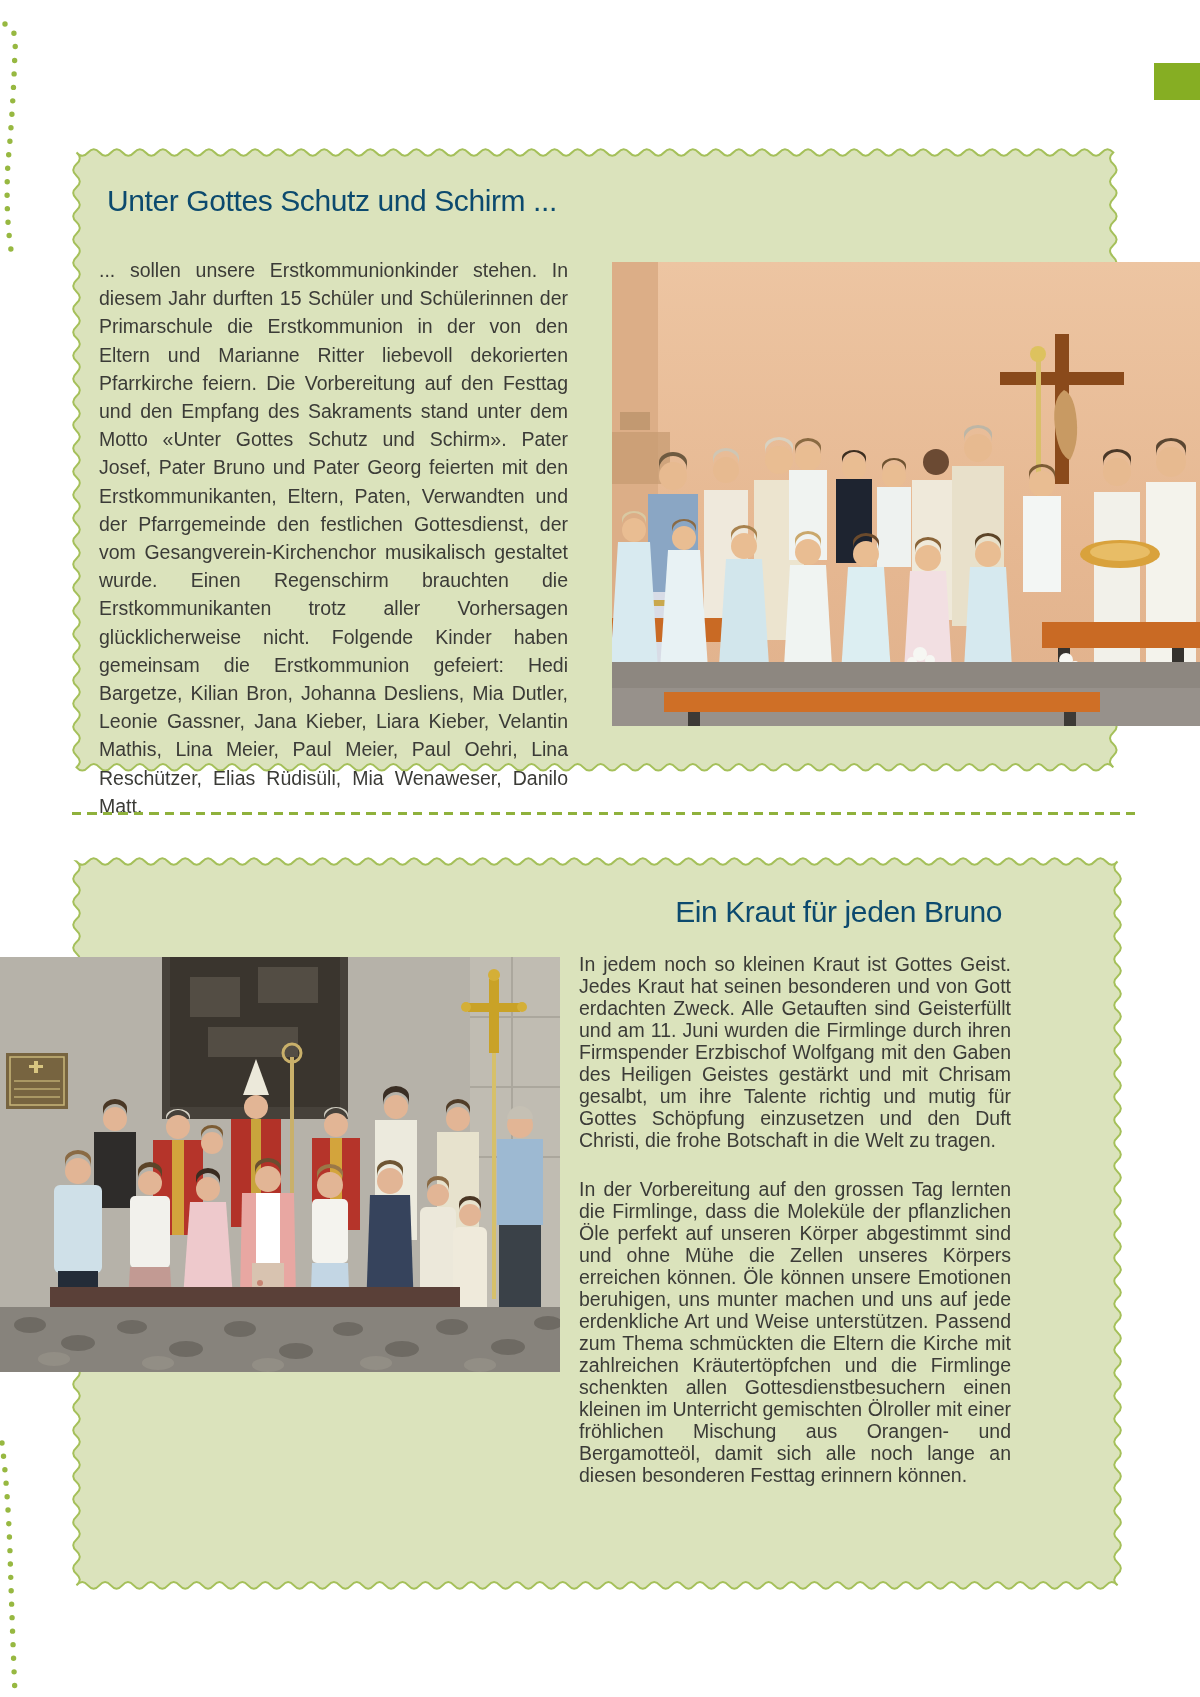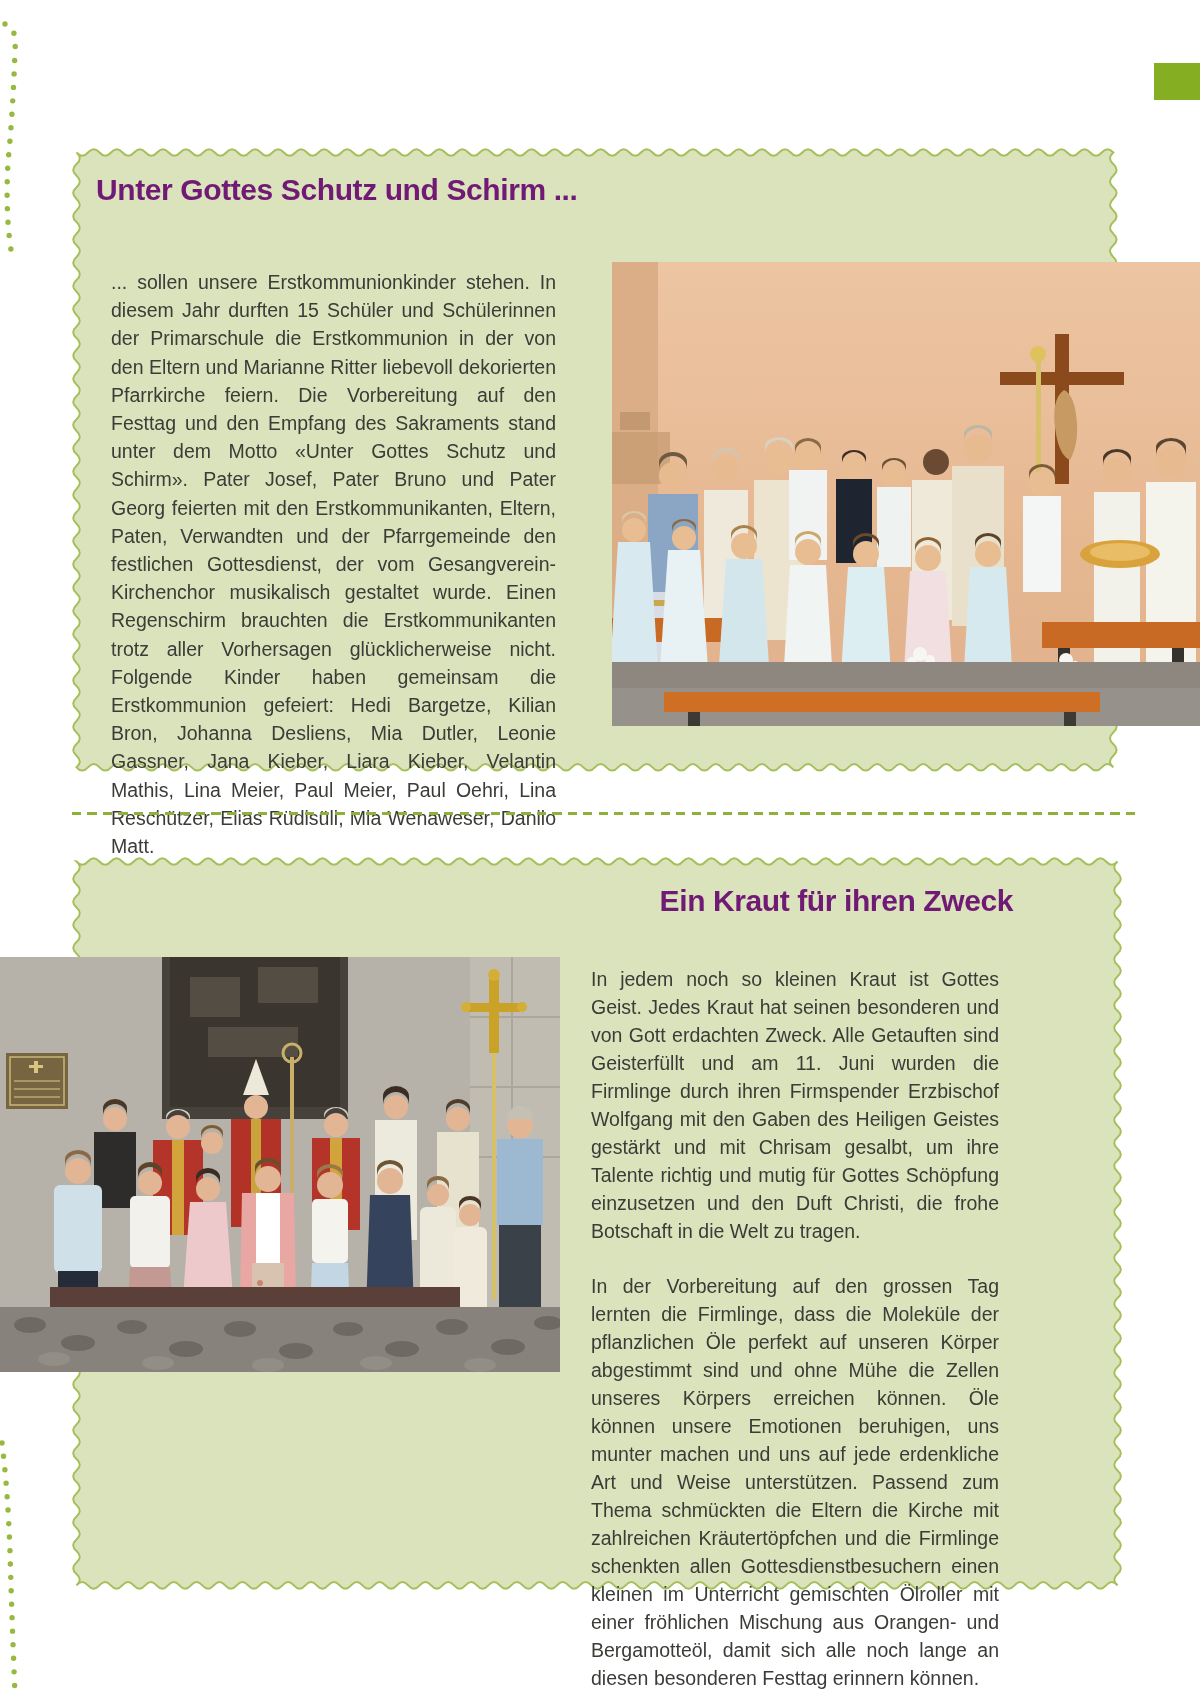--- a/index.html
+++ b/index.html
@@ -12,32 +12,32 @@
   .deco-dots path{fill:none;stroke:#97b841;stroke-width:5.4;stroke-linecap:round;stroke-dasharray:0 13.5;}
   
   .accent-square{position:absolute;left:1154px;top:63px;width:46px;height:37px;background:#86ae23;}
   
   .wavy-box{position:absolute;}
   .wavy-box > svg[data-wavy]{position:absolute;left:0;top:0;width:100%;height:100%;overflow:visible;}
   .wavy-box > svg[data-wavy] path{fill:#dbe3bc;stroke:#a5c05a;stroke-width:2;}
   .box1{left:72px;top:148px;width:1046px;height:624px;}
   .box2{left:72px;top:857px;width:1050px;height:733px;}
   .article-title{
-    position:absolute;margin:1px;color:#701a75;font-weight:bold;
+    position:absolute;margin:12px;color:#0c4a6e;font-weight:normal;
     font-size:30px;letter-spacing:-0.4px;line-height:34px;white-space:nowrap;
   }
   .box1 .article-title{left:23px;top:24px;}
   .box2 .article-title{right:108px;top:26px;}
   .body-text{
     position:absolute;color:#3b3b37;font-size:19.5px;
     text-align:justify;text-justify:inter-word;
   }
   .box1 .body-text{left:23px;top:104px;width:477px;line-height:28.2px;}
-  .box2 .body-text{left:503px;top:92px;width:440px;line-height:28px;}
-  .body-text p{margin:16px;}
+  .box2 .body-text{left:503px;top:92px;width:440px;line-height:22px;}
+  .body-text p{margin:4px;}
   .body-text p + p{margin-top:27px;}
   .photo{position:absolute;display:block;}
   .photo1{left:540px;top:114px;width:588px;height:464px;z-index:3;}
   .photo2{left:-72px;top:100px;width:560px;height:415px;z-index:3;}
   .names-list{position:absolute;left:36px;top:520px;color:#68685f;font-size:18.5px;line-height:27.5px;}
   
   .dashed-sep{
     position:absolute;left:72px;top:812px;width:1063px;height:3px;
     background:repeating-linear-gradient(90deg,#8fb13c 0 9px,transparent 9px 15.5px);
   }
@@ -204,21 +204,21 @@
         <rect x="452" y="450" width="12" height="14" fill="#3d3a36"></rect>
     </svg>
   </section>
 
   <div class="dashed-sep"></div>
 
   <section class="wavy-box box2">
     <svg data-wavy="" viewBox="0 0 1050 733">
         <path d="M4.5 4.5q5.72 6.60 11.44 0.00q5.72 -6.60 11.44 0.00q5.72 6.60 11.44 0.00q5.72 -6.60 11.44 0.00q5.72 6.60 11.44 0.00q5.72 -6.60 11.44 0.00q5.72 6.60 11.44 0.00q5.72 -6.60 11.44 0.00q5.72 6.60 11.44 0.00q5.72 -6.60 11.44 0.00q5.72 6.60 11.44 0.00q5.72 -6.60 11.44 0.00q5.72 6.60 11.44 0.00q5.72 -6.60 11.44 0.00q5.72 6.60 11.44 0.00q5.72 -6.60 11.44 0.00q5.72 6.60 11.44 0.00q5.72 -6.60 11.44 0.00q5.72 6.60 11.44 0.00q5.72 -6.60 11.44 0.00q5.72 6.60 11.44 0.00q5.72 -6.60 11.44 0.00q5.72 6.60 11.44 0.00q5.72 -6.60 11.44 0.00q5.72 6.60 11.44 0.00q5.72 -6.60 11.44 0.00q5.72 6.60 11.44 0.00q5.72 -6.60 11.44 0.00q5.72 6.60 11.44 0.00q5.72 -6.60 11.44 0.00q5.72 6.60 11.44 0.00q5.72 -6.60 11.44 0.00q5.72 6.60 11.44 0.00q5.72 -6.60 11.44 0.00q5.72 6.60 11.44 0.00q5.72 -6.60 11.44 0.00q5.72 6.60 11.44 0.00q5.72 -6.60 11.44 0.00q5.72 6.60 11.44 0.00q5.72 -6.60 11.44 0.00q5.72 6.60 11.44 0.00q5.72 -6.60 11.44 0.00q5.72 6.60 11.44 0.00q5.72 -6.60 11.44 0.00q5.72 6.60 11.44 0.00q5.72 -6.60 11.44 0.00q5.72 6.60 11.44 0.00q5.72 -6.60 11.44 0.00q5.72 6.60 11.44 0.00q5.72 -6.60 11.44 0.00q5.72 6.60 11.44 0.00q5.72 -6.60 11.44 0.00q5.72 6.60 11.44 0.00q5.72 -6.60 11.44 0.00q5.72 6.60 11.44 0.00q5.72 -6.60 11.44 0.00q5.72 6.60 11.44 0.00q5.72 -6.60 11.44 0.00q5.72 6.60 11.44 0.00q5.72 -6.60 11.44 0.00q5.72 6.60 11.44 0.00q5.72 -6.60 11.44 0.00q5.72 6.60 11.44 0.00q5.72 -6.60 11.44 0.00q5.72 6.60 11.44 0.00q5.72 -6.60 11.44 0.00q5.72 6.60 11.44 0.00q5.72 -6.60 11.44 0.00q5.72 6.60 11.44 0.00q5.72 -6.60 11.44 0.00q5.72 6.60 11.44 0.00q5.72 -6.60 11.44 0.00q5.72 6.60 11.44 0.00q5.72 -6.60 11.44 0.00q5.72 6.60 11.44 0.00q5.72 -6.60 11.44 0.00q5.72 6.60 11.44 0.00q5.72 -6.60 11.44 0.00q5.72 6.60 11.44 0.00q5.72 -6.60 11.44 0.00q5.72 6.60 11.44 0.00q5.72 -6.60 11.44 0.00q5.72 6.60 11.44 0.00q5.72 -6.60 11.44 0.00q5.72 6.60 11.44 0.00q5.72 -6.60 11.44 0.00q5.72 6.60 11.44 0.00q5.72 -6.60 11.44 0.00q5.72 6.60 11.44 0.00q5.72 -6.60 11.44 0.00q5.72 6.60 11.44 0.00q-6.60 5.75 0.00 11.49q6.60 5.75 0.00 11.49q-6.60 5.75 0.00 11.49q6.60 5.75 0.00 11.49q-6.60 5.75 0.00 11.49q6.60 5.75 0.00 11.49q-6.60 5.75 0.00 11.49q6.60 5.75 0.00 11.49q-6.60 5.75 0.00 11.49q6.60 5.75 0.00 11.49q-6.60 5.75 0.00 11.49q6.60 5.75 0.00 11.49q-6.60 5.75 0.00 11.49q6.60 5.75 0.00 11.49q-6.60 5.75 0.00 11.49q6.60 5.75 0.00 11.49q-6.60 5.75 0.00 11.49q6.60 5.75 0.00 11.49q-6.60 5.75 0.00 11.49q6.60 5.75 0.00 11.49q-6.60 5.75 0.00 11.49q6.60 5.75 0.00 11.49q-6.60 5.75 0.00 11.49q6.60 5.75 0.00 11.49q-6.60 5.75 0.00 11.49q6.60 5.75 0.00 11.49q-6.60 5.75 0.00 11.49q6.60 5.75 0.00 11.49q-6.60 5.75 0.00 11.49q6.60 5.75 0.00 11.49q-6.60 5.75 0.00 11.49q6.60 5.75 0.00 11.49q-6.60 5.75 0.00 11.49q6.60 5.75 0.00 11.49q-6.60 5.75 0.00 11.49q6.60 5.75 0.00 11.49q-6.60 5.75 0.00 11.49q6.60 5.75 0.00 11.49q-6.60 5.75 0.00 11.49q6.60 5.75 0.00 11.49q-6.60 5.75 0.00 11.49q6.60 5.75 0.00 11.49q-6.60 5.75 0.00 11.49q6.60 5.75 0.00 11.49q-6.60 5.75 0.00 11.49q6.60 5.75 0.00 11.49q-6.60 5.75 0.00 11.49q6.60 5.75 0.00 11.49q-6.60 5.75 0.00 11.49q6.60 5.75 0.00 11.49q-6.60 5.75 0.00 11.49q6.60 5.75 0.00 11.49q-6.60 5.75 0.00 11.49q6.60 5.75 0.00 11.49q-6.60 5.75 0.00 11.49q6.60 5.75 0.00 11.49q-6.60 5.75 0.00 11.49q6.60 5.75 0.00 11.49q-6.60 5.75 0.00 11.49q6.60 5.75 0.00 11.49q-6.60 5.75 0.00 11.49q6.60 5.75 0.00 11.49q-6.60 5.75 0.00 11.49q-5.72 -6.60 -11.44 0.00q-5.72 6.60 -11.44 0.00q-5.72 -6.60 -11.44 0.00q-5.72 6.60 -11.44 0.00q-5.72 -6.60 -11.44 0.00q-5.72 6.60 -11.44 0.00q-5.72 -6.60 -11.44 0.00q-5.72 6.60 -11.44 0.00q-5.72 -6.60 -11.44 0.00q-5.72 6.60 -11.44 0.00q-5.72 -6.60 -11.44 0.00q-5.72 6.60 -11.44 0.00q-5.72 -6.60 -11.44 0.00q-5.72 6.60 -11.44 0.00q-5.72 -6.60 -11.44 0.00q-5.72 6.60 -11.44 0.00q-5.72 -6.60 -11.44 0.00q-5.72 6.60 -11.44 0.00q-5.72 -6.60 -11.44 0.00q-5.72 6.60 -11.44 0.00q-5.72 -6.60 -11.44 0.00q-5.72 6.60 -11.44 0.00q-5.72 -6.60 -11.44 0.00q-5.72 6.60 -11.44 0.00q-5.72 -6.60 -11.44 0.00q-5.72 6.60 -11.44 0.00q-5.72 -6.60 -11.44 0.00q-5.72 6.60 -11.44 0.00q-5.72 -6.60 -11.44 0.00q-5.72 6.60 -11.44 0.00q-5.72 -6.60 -11.44 0.00q-5.72 6.60 -11.44 0.00q-5.72 -6.60 -11.44 0.00q-5.72 6.60 -11.44 0.00q-5.72 -6.60 -11.44 0.00q-5.72 6.60 -11.44 0.00q-5.72 -6.60 -11.44 0.00q-5.72 6.60 -11.44 0.00q-5.72 -6.60 -11.44 0.00q-5.72 6.60 -11.44 0.00q-5.72 -6.60 -11.44 0.00q-5.72 6.60 -11.44 0.00q-5.72 -6.60 -11.44 0.00q-5.72 6.60 -11.44 0.00q-5.72 -6.60 -11.44 0.00q-5.72 6.60 -11.44 0.00q-5.72 -6.60 -11.44 0.00q-5.72 6.60 -11.44 0.00q-5.72 -6.60 -11.44 0.00q-5.72 6.60 -11.44 0.00q-5.72 -6.60 -11.44 0.00q-5.72 6.60 -11.44 0.00q-5.72 -6.60 -11.44 0.00q-5.72 6.60 -11.44 0.00q-5.72 -6.60 -11.44 0.00q-5.72 6.60 -11.44 0.00q-5.72 -6.60 -11.44 0.00q-5.72 6.60 -11.44 0.00q-5.72 -6.60 -11.44 0.00q-5.72 6.60 -11.44 0.00q-5.72 -6.60 -11.44 0.00q-5.72 6.60 -11.44 0.00q-5.72 -6.60 -11.44 0.00q-5.72 6.60 -11.44 0.00q-5.72 -6.60 -11.44 0.00q-5.72 6.60 -11.44 0.00q-5.72 -6.60 -11.44 0.00q-5.72 6.60 -11.44 0.00q-5.72 -6.60 -11.44 0.00q-5.72 6.60 -11.44 0.00q-5.72 -6.60 -11.44 0.00q-5.72 6.60 -11.44 0.00q-5.72 -6.60 -11.44 0.00q-5.72 6.60 -11.44 0.00q-5.72 -6.60 -11.44 0.00q-5.72 6.60 -11.44 0.00q-5.72 -6.60 -11.44 0.00q-5.72 6.60 -11.44 0.00q-5.72 -6.60 -11.44 0.00q-5.72 6.60 -11.44 0.00q-5.72 -6.60 -11.44 0.00q-5.72 6.60 -11.44 0.00q-5.72 -6.60 -11.44 0.00q-5.72 6.60 -11.44 0.00q-5.72 -6.60 -11.44 0.00q-5.72 6.60 -11.44 0.00q-5.72 -6.60 -11.44 0.00q-5.72 6.60 -11.44 0.00q-5.72 -6.60 -11.44 0.00q-5.72 6.60 -11.44 0.00q-5.72 -6.60 -11.44 0.00q6.60 -5.75 0.00 -11.49q-6.60 -5.75 0.00 -11.49q6.60 -5.75 0.00 -11.49q-6.60 -5.75 0.00 -11.49q6.60 -5.75 0.00 -11.49q-6.60 -5.75 0.00 -11.49q6.60 -5.75 0.00 -11.49q-6.60 -5.75 0.00 -11.49q6.60 -5.75 0.00 -11.49q-6.60 -5.75 0.00 -11.49q6.60 -5.75 0.00 -11.49q-6.60 -5.75 0.00 -11.49q6.60 -5.75 0.00 -11.49q-6.60 -5.75 0.00 -11.49q6.60 -5.75 0.00 -11.49q-6.60 -5.75 0.00 -11.49q6.60 -5.75 0.00 -11.49q-6.60 -5.75 0.00 -11.49q6.60 -5.75 0.00 -11.49q-6.60 -5.75 0.00 -11.49q6.60 -5.75 0.00 -11.49q-6.60 -5.75 0.00 -11.49q6.60 -5.75 0.00 -11.49q-6.60 -5.75 0.00 -11.49q6.60 -5.75 0.00 -11.49q-6.60 -5.75 0.00 -11.49q6.60 -5.75 0.00 -11.49q-6.60 -5.75 0.00 -11.49q6.60 -5.75 0.00 -11.49q-6.60 -5.75 0.00 -11.49q6.60 -5.75 0.00 -11.49q-6.60 -5.75 0.00 -11.49q6.60 -5.75 0.00 -11.49q-6.60 -5.75 0.00 -11.49q6.60 -5.75 0.00 -11.49q-6.60 -5.75 0.00 -11.49q6.60 -5.75 0.00 -11.49q-6.60 -5.75 0.00 -11.49q6.60 -5.75 0.00 -11.49q-6.60 -5.75 0.00 -11.49q6.60 -5.75 0.00 -11.49q-6.60 -5.75 0.00 -11.49q6.60 -5.75 0.00 -11.49q-6.60 -5.75 0.00 -11.49q6.60 -5.75 0.00 -11.49q-6.60 -5.75 0.00 -11.49q6.60 -5.75 0.00 -11.49q-6.60 -5.75 0.00 -11.49q6.60 -5.75 0.00 -11.49q-6.60 -5.75 0.00 -11.49q6.60 -5.75 0.00 -11.49q-6.60 -5.75 0.00 -11.49q6.60 -5.75 0.00 -11.49q-6.60 -5.75 0.00 -11.49q6.60 -5.75 0.00 -11.49q-6.60 -5.75 0.00 -11.49q6.60 -5.75 0.00 -11.49q-6.60 -5.75 0.00 -11.49q6.60 -5.75 0.00 -11.49q-6.60 -5.75 0.00 -11.49q6.60 -5.75 0.00 -11.49q-6.60 -5.75 0.00 -11.49q6.60 -5.75 0.00 -11.49Z"></path>
       </svg>
-    <h2 class="article-title">Ein Kraut für ihren Zweck</h2>
+    <h2 class="article-title">Ein Kraut für jeden Bruno</h2>
 
     <div class="body-text">
       <p>In jedem noch so kleinen Kraut ist Gottes Geist. Jedes Kraut hat seinen besonderen und von Gott erdachten Zweck. Alle Getauften sind Geisterfüllt und am 11. Juni wurden die Firmlinge durch ihren Firmspender Erzbischof Wolfgang mit den Gaben des Heiligen Geistes gestärkt und mit Chrisam gesalbt, um ihre Talente richtig und mutig für Gottes Schöpfung einzusetzen und den Duft Christi, die frohe Botschaft in die Welt zu tragen.</p>
       <p>In der Vorbereitung auf den grossen Tag lernten die Firmlinge, dass die Moleküle der pflanzlichen Öle perfekt auf unseren Körper abgestimmt sind und ohne Mühe die Zellen unseres Körpers erreichen können. Öle können unsere Emotionen beruhigen, uns munter machen und uns auf jede erdenkliche Art und Weise unterstützen. Passend zum Thema schmückten die Eltern die Kirche mit zahlreichen Kräutertöpfchen und die Firmlinge schenkten allen Gottesdienstbesuchern einen kleinen im Unterricht gemischten Ölroller mit einer fröhlichen Mischung aus Orangen- und Bergamotteöl, damit sich alle noch lange an diesen besonderen Festtag erinnern können.</p>
     </div>
 
     <svg class="photo photo2" viewBox="0 0 560 415" preserveAspectRatio="none" role="img">
       <rect x="0" y="0" width="560" height="415" fill="#b6b2a9"></rect>
       <rect x="470" y="0" width="90" height="415" fill="#c0bcb2"></rect>
       <g stroke="#a6a298" stroke-width="2" opacity="0.8">

